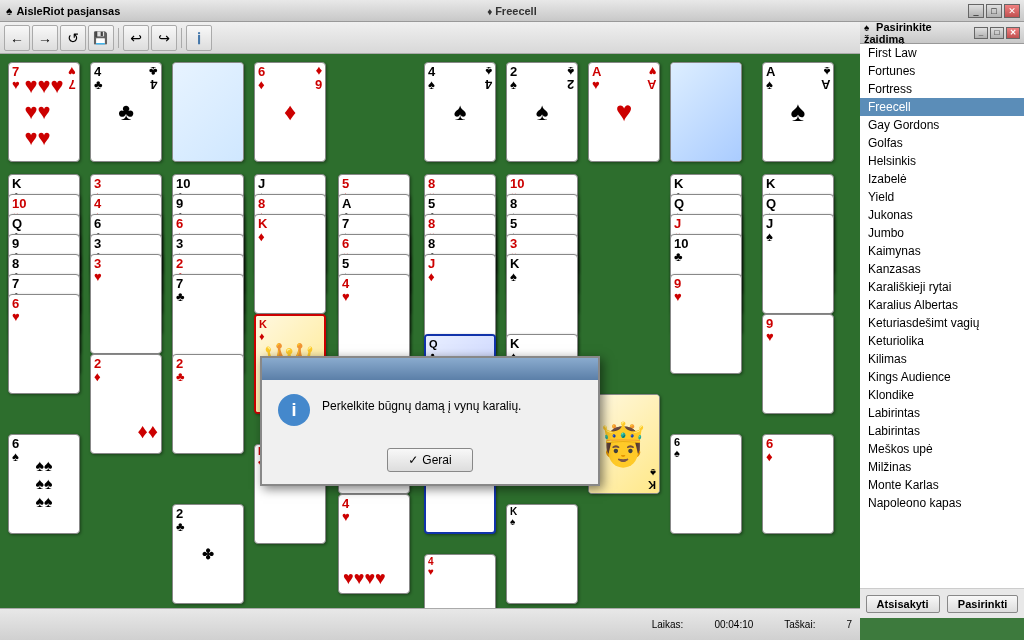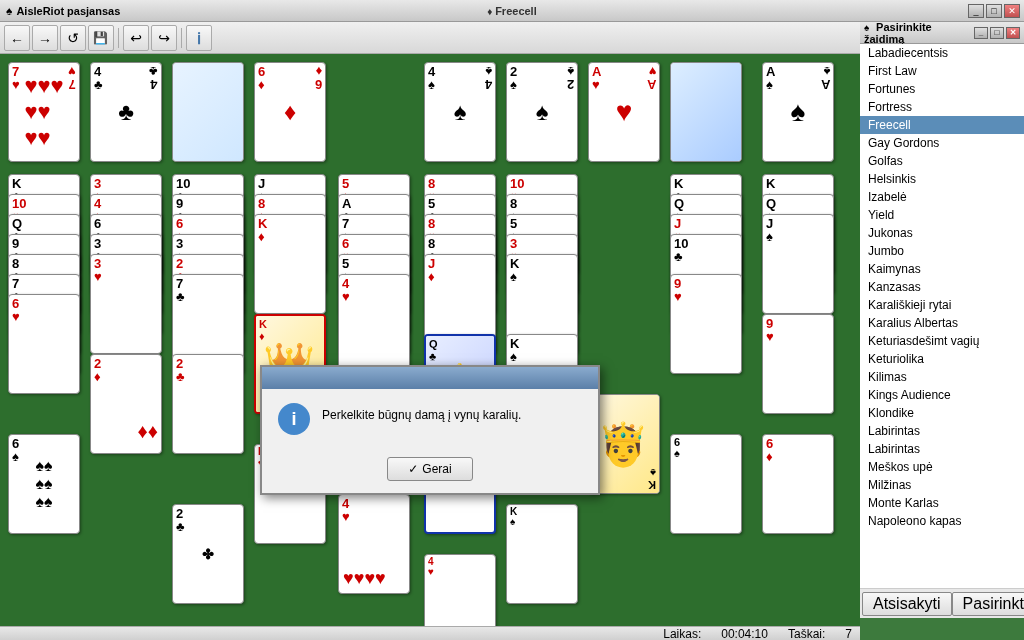--- a/index.html
+++ b/index.html
@@ -74,28 +74,28 @@
       white-space: nowrap;
     }
     .game-list-item.selected { background: #5b8db8; color: white; }
 
     .panel-buttons {
       height: 30px; background: #e8e8e8; display: flex; align-items: center;
       justify-content: space-around; padding: 2px; border-top: 1px solid #ccc;
     }
     .panel-btn {
       padding: 2px 10px; border: 1px solid #888; background: linear-gradient(to bottom, #f8f8f8, #ddd);
-      cursor: pointer; font-size: 16px; border-radius: 2px;
+      cursor: pointer; font-size: 11px; border-radius: 2px; font-weight: bold;
     }
 
     
     .status-bar {
-      width: 860px; height: 14px; background: linear-gradient(to bottom, #e8e8e8, #d0d0d0);
-      display: flex; align-items: center; padding: 0 8px; font-size: 12px;
-      border-top: 1px solid #aaa; justify-content: flex-end; gap: 20px;
+      width: 860px; height: 32px; background: linear-gradient(to bottom, #e8e8e8, #d0d0d0);
+      display: flex; align-items: center; padding: 0 8px; font-size: 10px;
+      border-top: 1px solid #aaa; justify-content: flex-end; gap: 31px;
     }
 
     
     .card {
       position: absolute;
       width: 72px; height: 100px;
       background: white;
       border: 1px solid #888;
       border-radius: 4px;
       font-size: 13px;
@@ -500,21 +500,20 @@
         </div>
         <div class="panel-win-controls">
           <div class="panel-win-btn">_</div>
           <div class="panel-win-btn">□</div>
           <div class="panel-win-btn" style="background:linear-gradient(to bottom,#f08080,#c05050);color:white;">✕</div>
         </div>
       </div>
 
       <div class="game-list" id="game-list">
 
-      <div class="game-list-item">Labadiecentsis</div>
           <div class="game-list-item">First Law</div>
           <div class="game-list-item">Fortunes</div>
           <div class="game-list-item">Fortress</div>
           <div class="game-list-item selected">Freecell</div>
           <div class="game-list-item">Gay Gordons</div>
           <div class="game-list-item">Golfas</div>
           <div class="game-list-item">Helsinkis</div>
           <div class="game-list-item">Izabelė</div>
           <div class="game-list-item">Yield</div>
           <div class="game-list-item">Jukonas</div>

